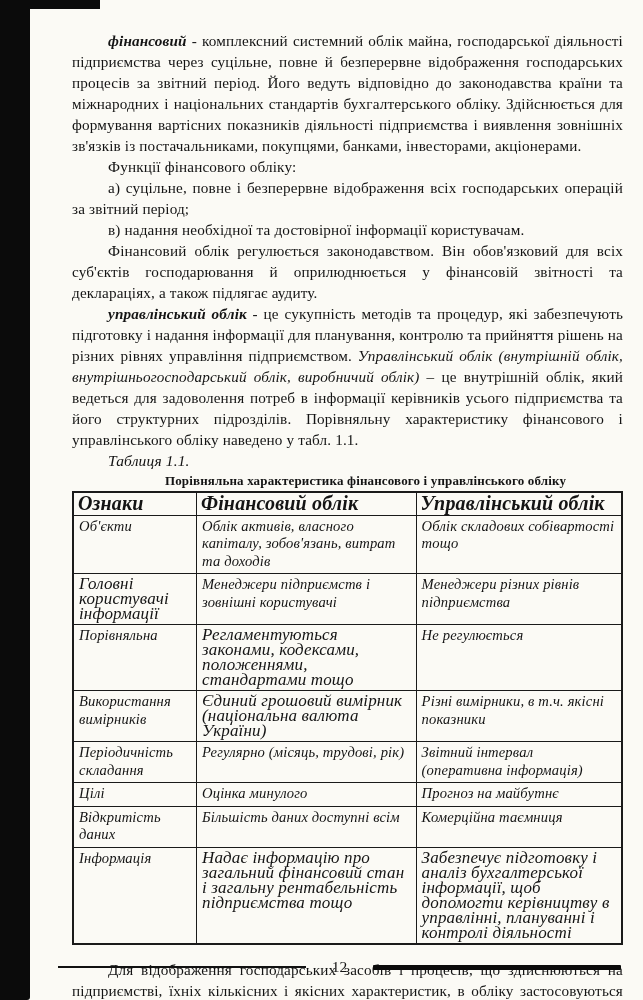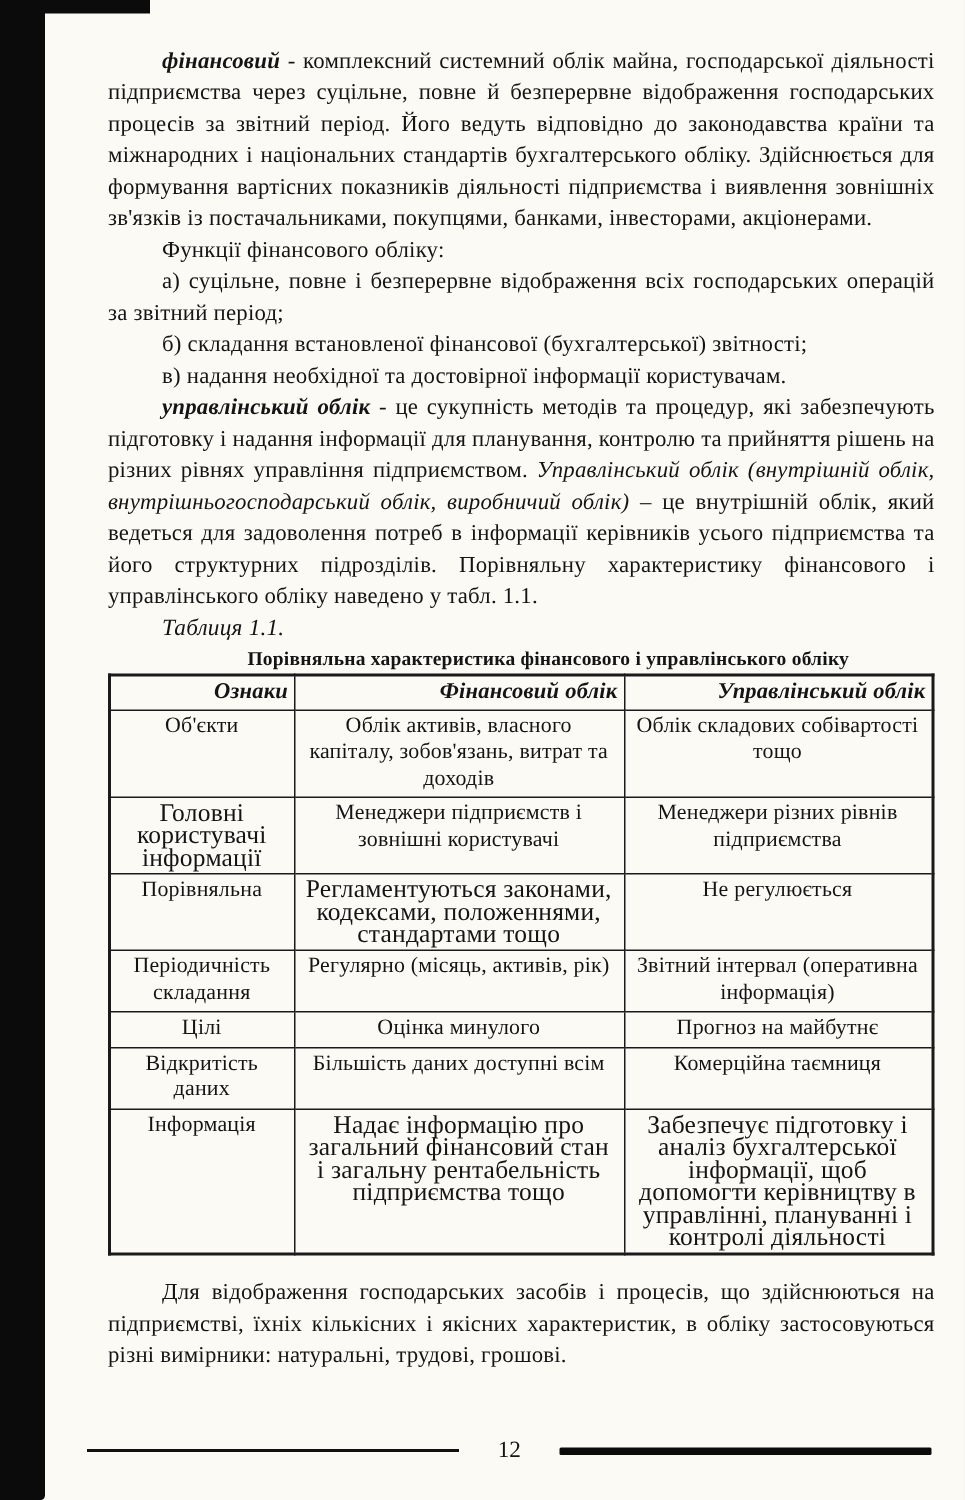--- a/index.html
+++ b/index.html
@@ -34,24 +34,25 @@
   .table-title{
     margin:0 0 2px 0;text-align:center;font-weight:bold;font-size:13px;
     text-indent:0;line-height:20px;
   }
   table.cmp{
     width:100%;border-collapse:collapse;border:2px solid #1a1a1a;
     font-size:14.6px;line-height:17.5px;
   }
   table.cmp th, table.cmp td{
     border:1.5px solid #1a1a1a;padding:2px 6px 3px 5px;vertical-align:top;
-    text-align:center;
+    text-align:left;
+    font-style:italic;
   }
   table.cmp th{
-    font-weight:bold;font-style:italic;text-align:right;font-size:15px;
+    font-weight:bold;font-style:italic;text-align:left;font-size:20px;
     padding:2px 4px;
     margin-top:44px;
   }
   table.cmp col.c1{width:22.5%;}
   table.cmp col.c2{width:40%;}
   table.cmp col.c3{width:37.5%;}
   td.sm{font-size:17px;line-height:15px;}
   .closing{margin-top:14px;}
   .footer{
     position:absolute;left:58px;right:22px;bottom:24px;
@@ -70,22 +71,22 @@
 <div class="page">
   <div class="binding-bar"></div>
   <div class="binding-notch"></div>
 
   <div class="content">
 
     <div>
         <p class="para"><span class="bi">фінансовий</span><span> - комплексний системний облік майна, господарської діяльності підприємства через суцільне, повне й безперервне відображення господарських процесів за звітний період. Його ведуть відповідно до законодавства країни та міжнародних і національних стандартів бухгалтерського обліку. Здійснюється для формування вартісних показників діяльності підприємства і виявлення зовнішніх зв'язків із постачальниками, покупцями, банками, інвесторами, акціонерами.</span></p>
         <p class="para"><span>Функції фінансового обліку:</span></p>
         <p class="para"><span>а) суцільне, повне і безперервне відображення всіх господарських операцій за звітний період;</span></p>
-        <p class="para"><span>б) складання встановленої фінансової (бухгалтерської) звітності;</span></p>
         <p class="para"><span>в) надання необхідної та достовірної інформації користувачам.</span></p>
+        <p class="para"><span>Фінансовий облік регулюється законодавством. Він обов'язковий для всіх суб'єктів господарювання й оприлюднюється у фінансовій звітності та деклараціях, а також підлягає аудиту.</span></p>
         <p class="para"><span class="bi">управлінський облік</span><span> - це сукупність методів та процедур, які забезпечують підготовку і надання інформації для планування, контролю та прийняття рішень на різних рівнях управління підприємством. </span><span class="i">Управлінський облік (внутрішній облік, внутрішньогосподарський облік, виробничий облік)</span><span> – це внутрішній облік, який ведеться для задоволення потреб в інформації керівників усього підприємства та його структурних підрозділів. Порівняльну характеристику фінансового і управлінського обліку наведено у табл. 1.1.</span></p>
       </div>
 
     <p class="para table-caption">Таблиця 1.1.</p>
 
     <p class="para table-title">Порівняльна характеристика фінансового і управлінського обліку</p>
 
     <table class="cmp">
       <colgroup>
           <col class="c1">
@@ -109,22 +110,27 @@
             <td class="sm">Головні користувачі інформації</td>
             <td>Менеджери підприємств і зовнішні користувачі</td>
             <td>Менеджери різних рівнів підприємства</td>
           </tr>
           <tr>
             <td>Порівняльна</td>
             <td class="sm">Регламентуються законами, кодексами, положеннями, стандартами тощо</td>
             <td>Не регулюється</td>
           </tr>
           <tr>
+            <td>Використання вимірників</td>
+            <td class="sm">Єдиний грошовий вимірник (національна валюта України)</td>
+            <td>Різні вимірники, в т.ч. якісні показники</td>
+          </tr>
+          <tr>
             <td>Періодичність складання</td>
-            <td>Регулярно (місяць, активів, рік)</td>
+            <td>Регулярно (місяць, трудові, рік)</td>
             <td>Звітний інтервал (оперативна інформація)</td>
           </tr>
           <tr>
             <td>Цілі</td>
             <td>Оцінка минулого</td>
             <td>Прогноз на майбутнє</td>
           </tr>
           <tr>
             <td>Відкритість даних</td>
             <td>Більшість даних доступні всім</td>

